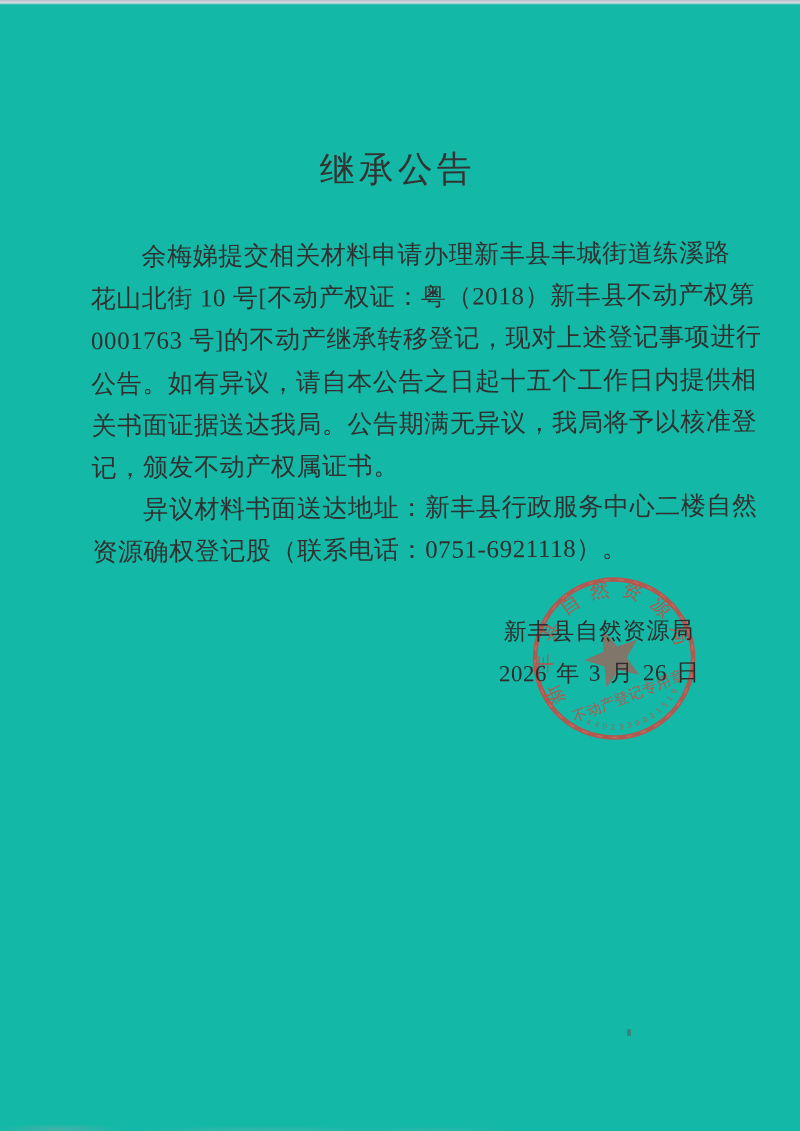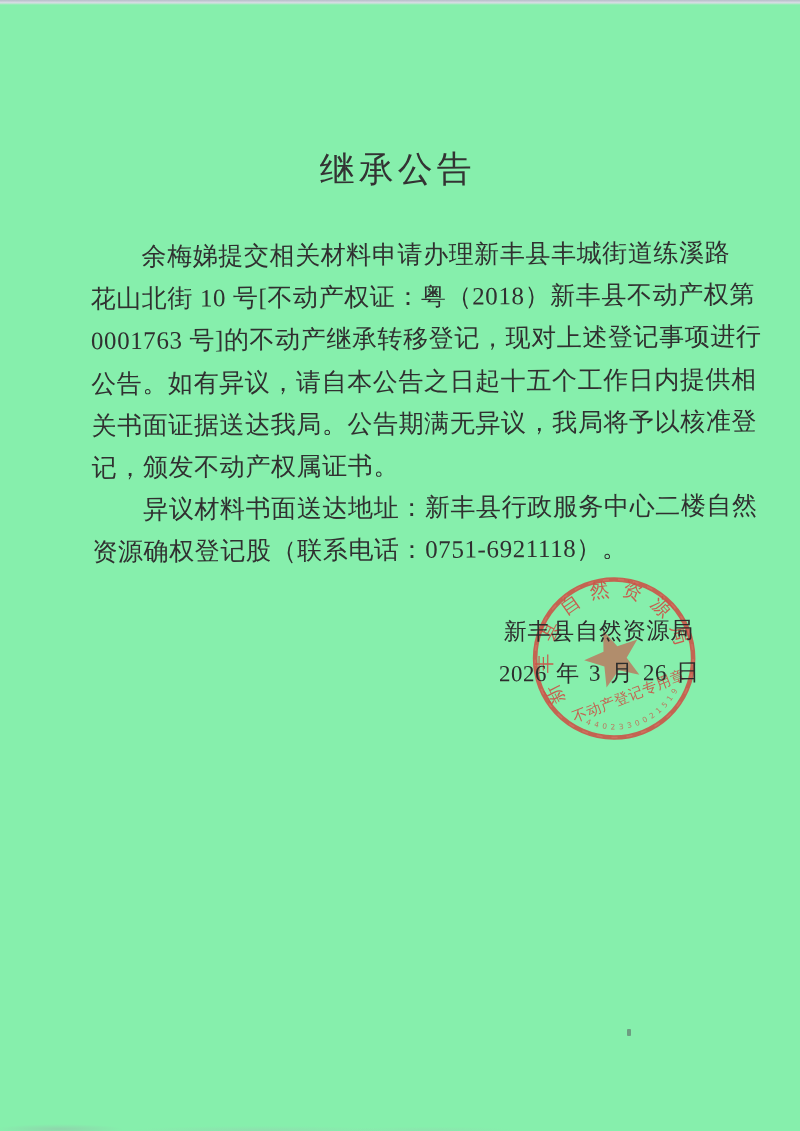--- a/index.html
+++ b/index.html
@@ -7,21 +7,21 @@
     padding: 0;
     width: 800px;
     height: 1131px;
     background: #ffffff;
     overflow: hidden;
     font-family: "Liberation Serif", "DejaVu Serif", serif;
   }
   .scan-page {
     position: absolute;
     inset: 0;
-    background: #86efac;
+    background: #14b8a6;
   }
   .scan-top-edge {
     position: absolute;
     top: 0; left: 0;
     width: 800px; height: 5px;
     background: linear-gradient(to bottom, #b6bdc8 0%, #d8dde4 55%, rgba(255,255,255,0) 100%);
   }
   .scan-bottom-smudge {
     position: absolute;
     left: 0; bottom: 0;

